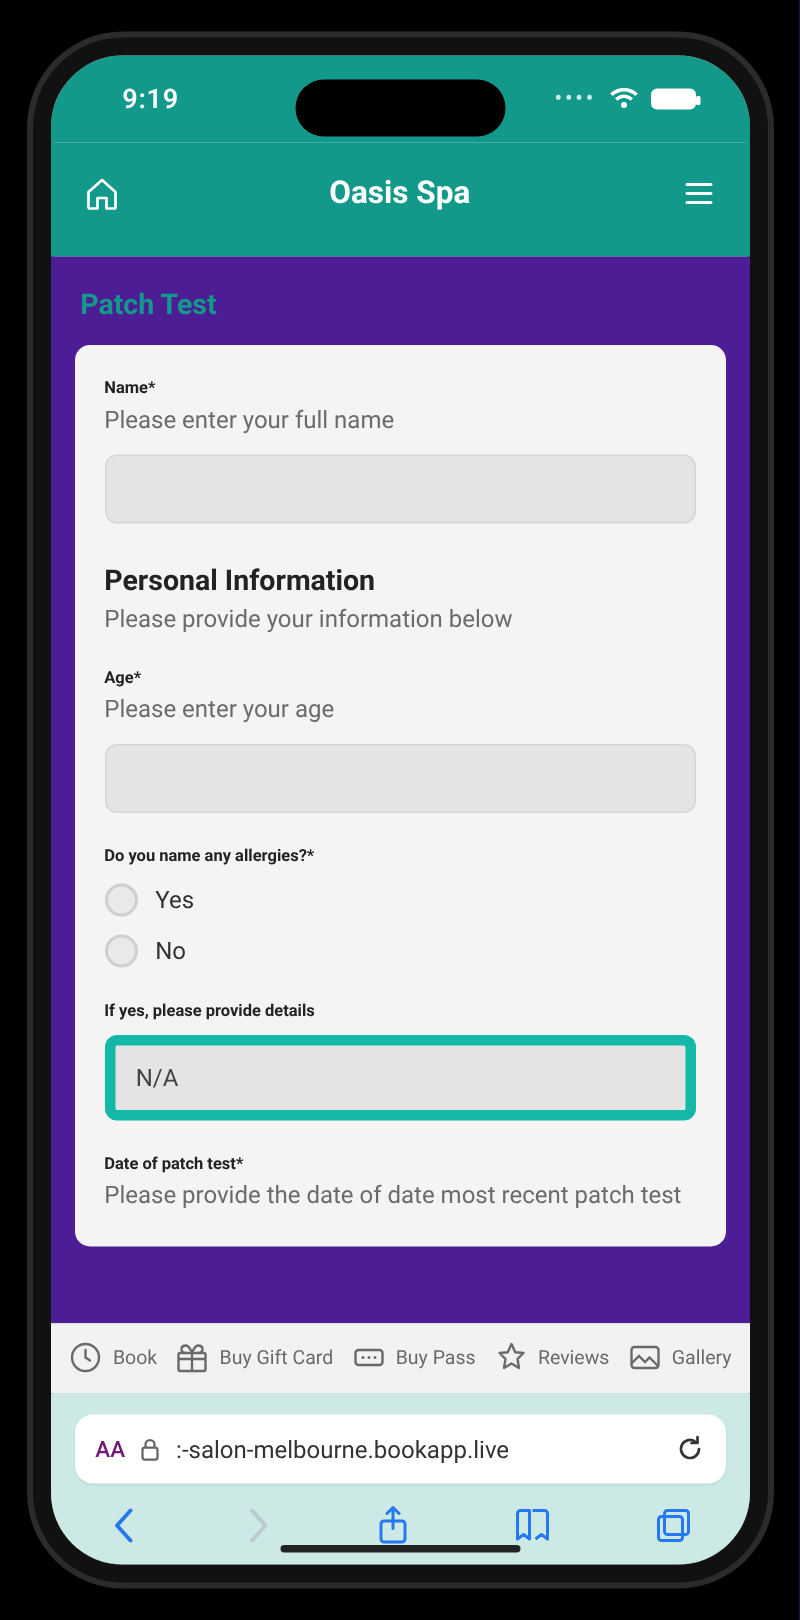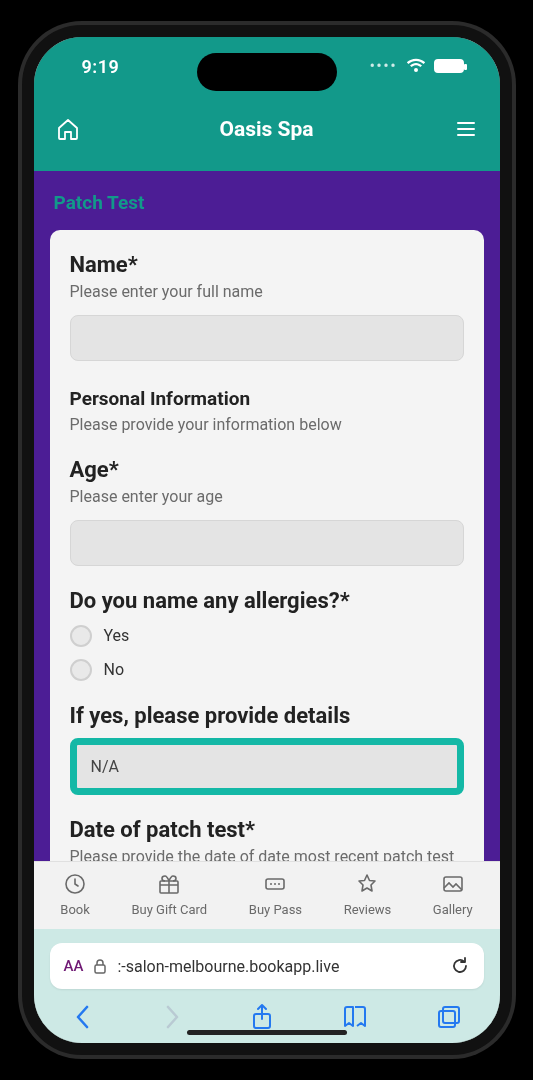--- a/index.html
+++ b/index.html
@@ -78,21 +78,21 @@
     overflow-y: auto;
     padding: 16px 16px 0;
   }
   .page-title { color: #12998a; font-size: 19px; font-weight: 700; margin: 4px 0 16px 4px; }
 
   .card {
     background: #f4f4f4;
     border-radius: 10px;
     padding: 22px 20px 24px;
   }
-  .field-label { font-size: 22px; font-weight: 700; color: #222; }
+  .field-label { font-size: 11px; font-weight: 700; color: #222; }
   .field-help { font-size: 16px; color: #6b6b6b; margin-top: 4px; line-height: 1.35; }
   .text-input {
     width: 100%;
     height: 46px;
     background: #e4e4e4;
     border: 1px solid #d6d6d6;
     border-radius: 8px;
     margin-top: 12px;
     padding: 10px 14px;
     font-size: 16px;
@@ -117,21 +117,21 @@
   }
 
   .tab-bar {
     background: #f2f2f2;
     border-top: 1px solid #e0e0e0;
     display: flex;
     justify-content: space-around;
     padding: 10px 6px 12px;
   }
   .tab {
-    display:flex; flex-direction:column; align-items:center; gap:6px;
+    display:flex; flex-direction:row; align-items:center; gap:6px;
     color:#6a6a6a; font-size:13px;
   }
 
   .safari {
     background: #cde9e5;
     padding: 14px 16px 8px;
   }
   .url-bar {
     background:#fff; border-radius: 12px; height: 46px;
     display:flex; align-items:center; padding:0 14px; gap:10px;

